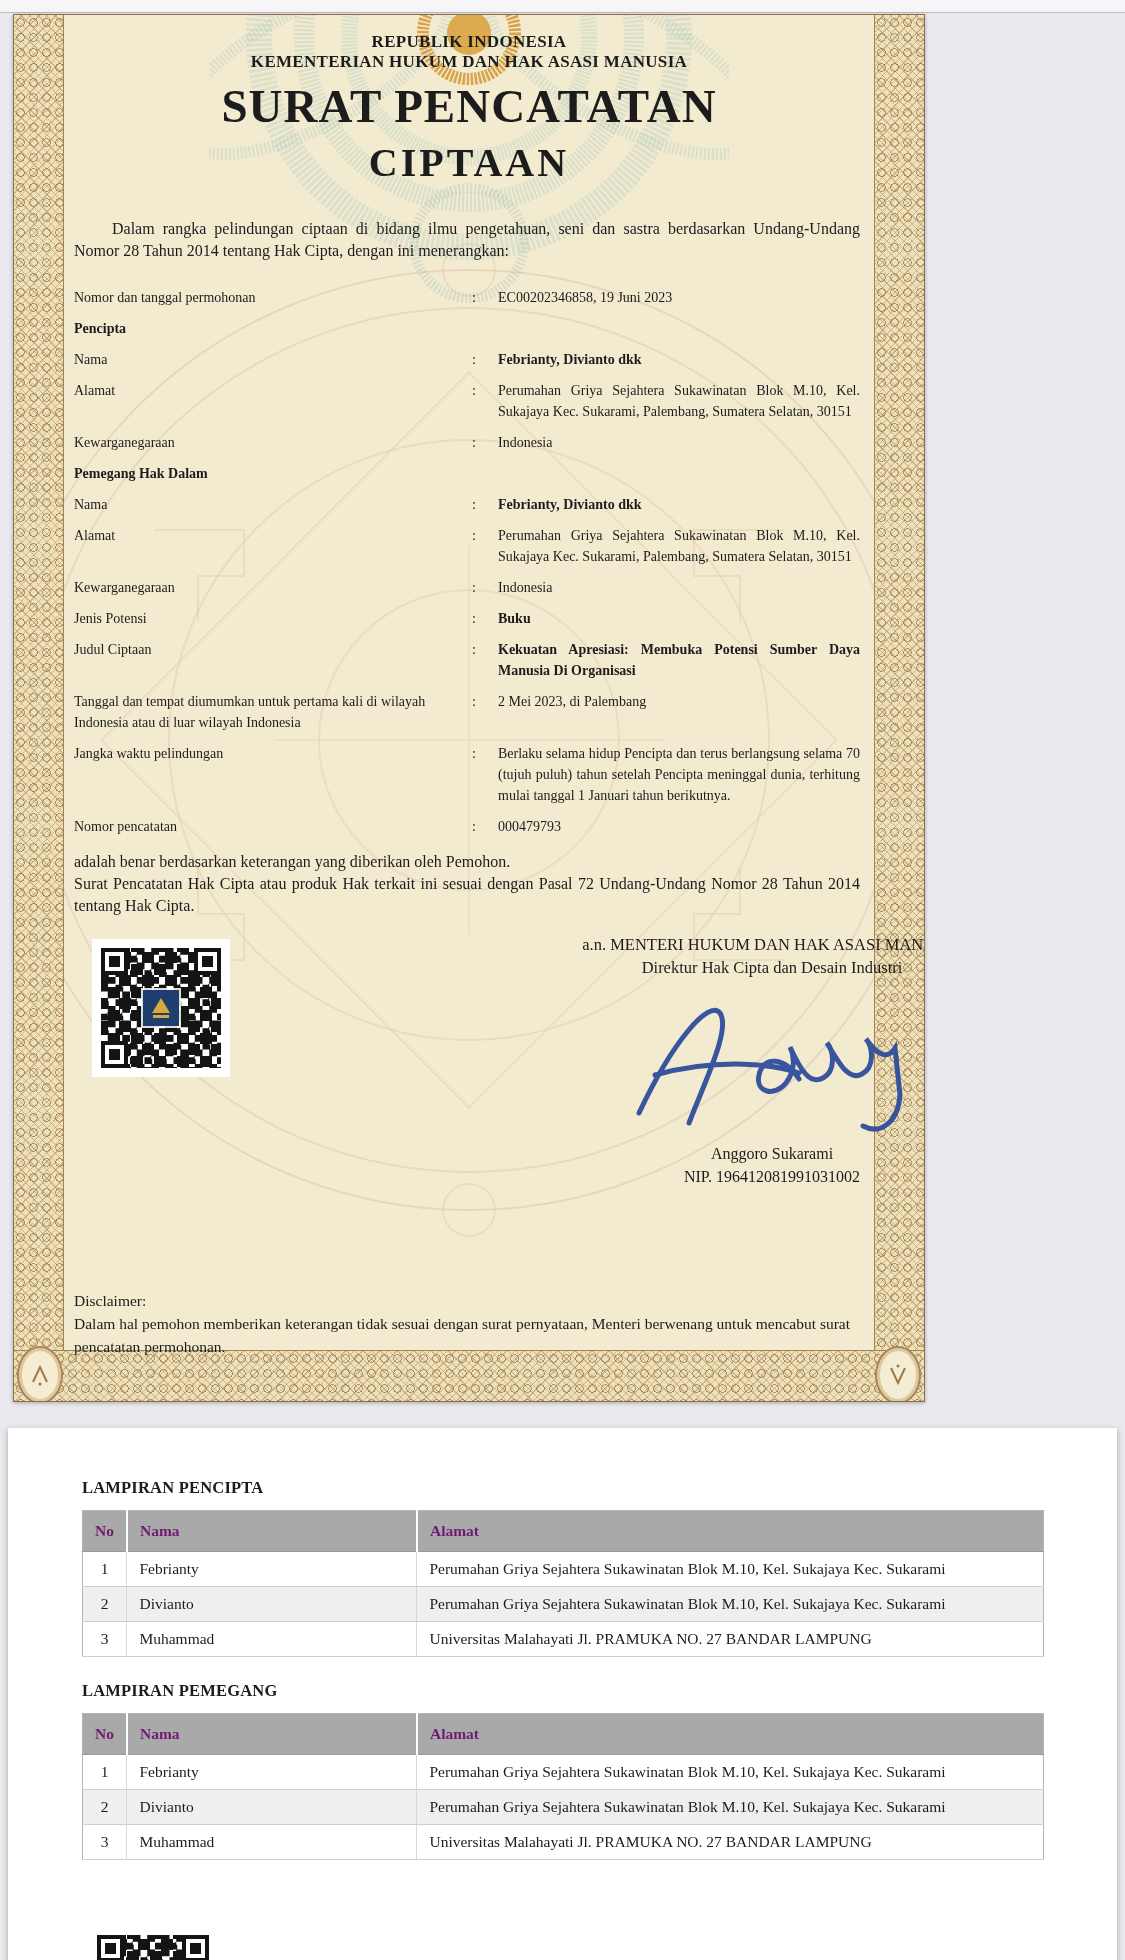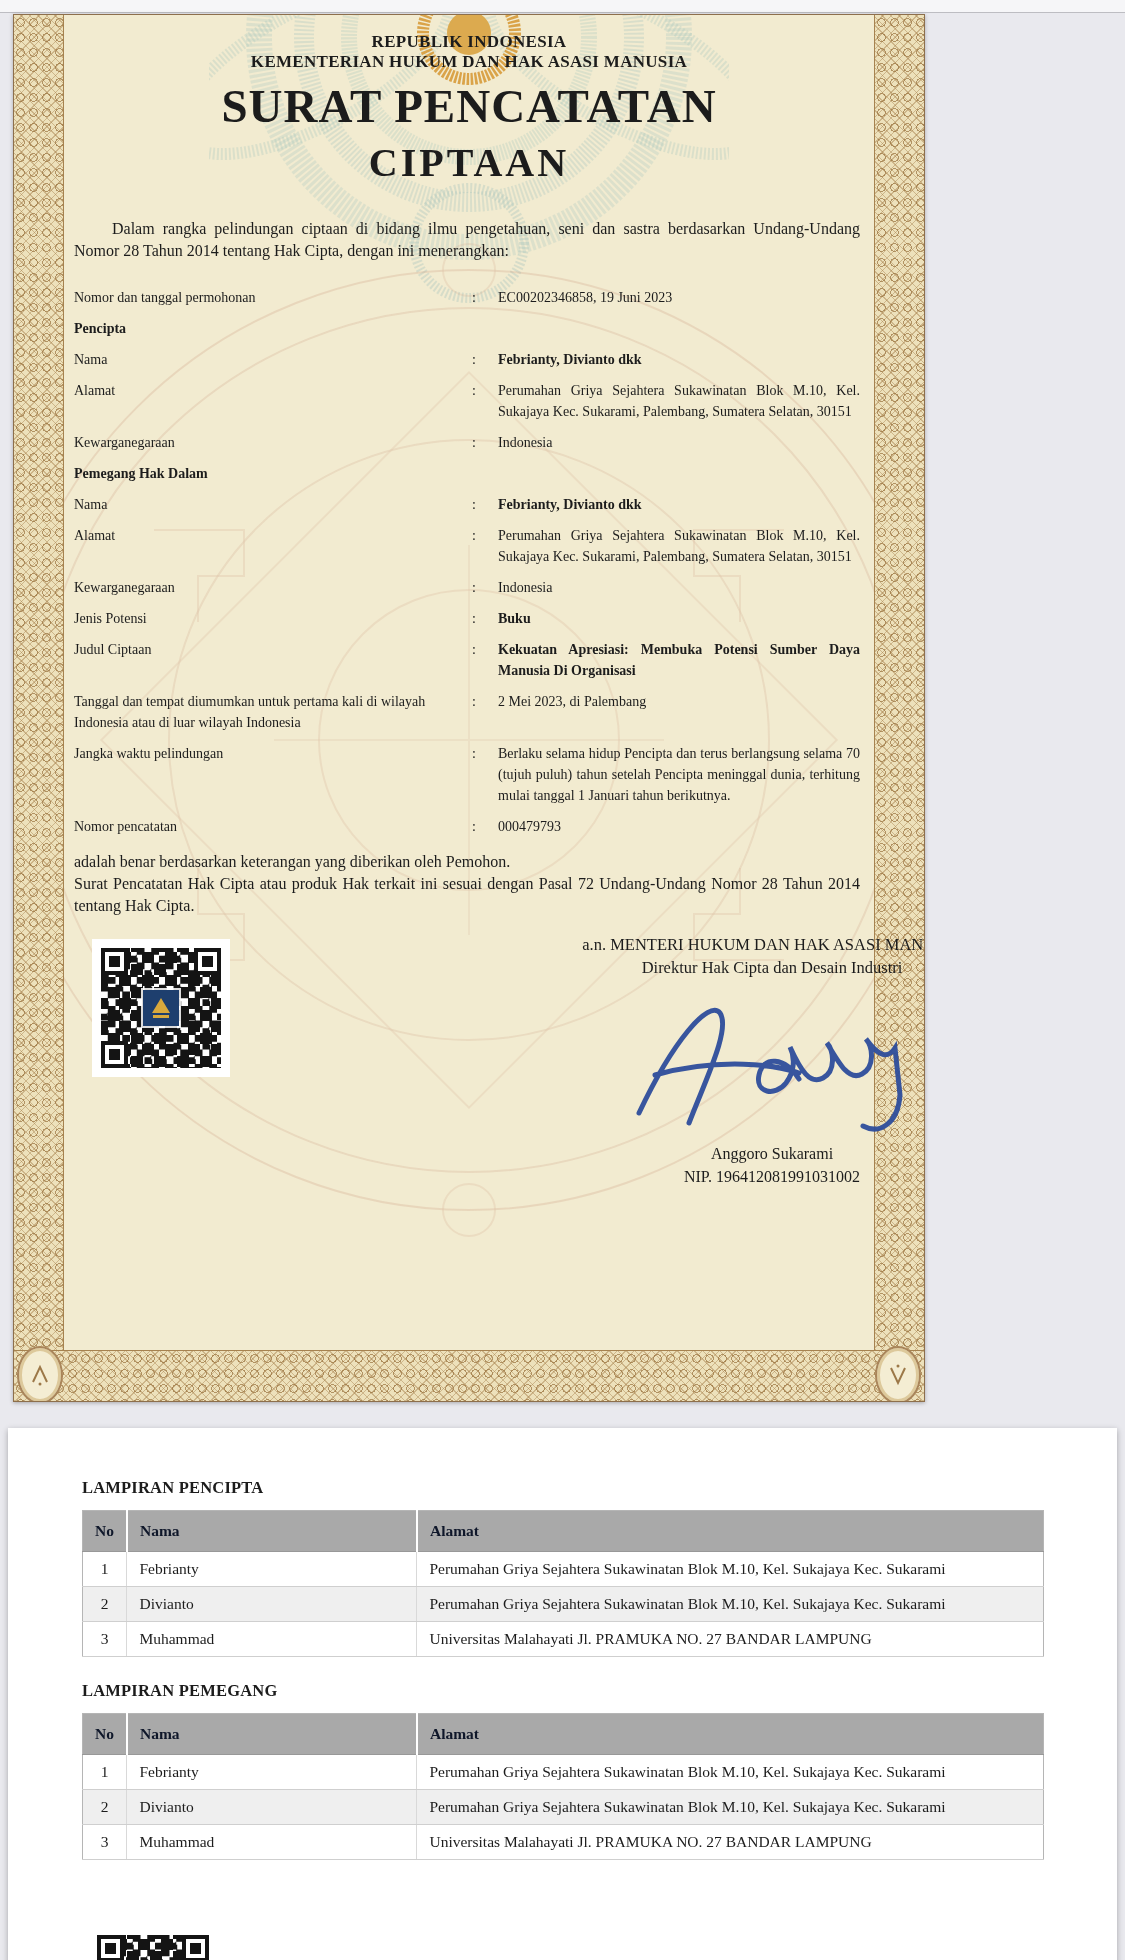--- a/index.html
+++ b/index.html
@@ -84,21 +84,21 @@
     font-size:15.5px; line-height:23px; z-index:2; }
 
   
   .page2 { position:absolute; top:1428px; left:8px; width:1109px; height:590px;
     background:#fff; box-shadow:0 2px 6px rgba(0,0,0,.3); overflow:hidden; }
   .lamp { position:absolute; left:74px; font-weight:bold; font-size:16.5px; letter-spacing:.2px; }
   .lamp1 { top:50px; } .lamp2 { top:253px; }
   table.tbl { position:absolute; left:74px; width:962px; border-collapse:collapse;
     font-size:15.5px; border:1px solid #b5b5b5; }
   .tbl1 { top:82px; } .tbl2 { top:285px; }
-  .tbl th { background:#a9a9a9; color:#0f172a; font-weight:bold; text-align:left;
+  .tbl th { background:#a9a9a9; color:#701a75; font-weight:bold; text-align:left;
     padding:11px 12px; border-right:2px solid #fff; border-bottom:1px solid #989898; }
   .tbl th:last-child { border-right:none; }
   .tbl td { padding:8px 12px; background:#fff;
     border-right:1px solid #d9d9d9; border-bottom:1px solid #cfcfcf; }
   .tbl td:last-child { border-right:none; }
   .tbl tr.alt td { background:#efefef; }
   .tbl .c-no { width:42px; text-align:center; }
   .tbl .c-nama { width:290px; }
   .qr2 { top:498px; left:80px; width:130px; height:130px; }
 </style>
@@ -258,20 +258,24 @@
                  M38 92 C104 74 160 82 182 90
                  M182 96 C168 74 146 72 142 92 C138 110 158 114 169 100 C178 88 178 74 173 64
                  C184 88 193 102 206 95 C219 88 217 68 210 60
                  C223 82 232 98 245 91 C258 84 256 64 249 56
                  C262 74 271 76 278 65 L283 112 C281 140 263 152 246 143" fill="none" stroke="#2d4d9b" stroke-width="5" stroke-linecap="round" opacity=".95"></path>
       </svg>
       <div class="nm">Anggoro Sukarami</div>
       <div class="nm">NIP. 196412081991031002</div>
     </div>
 
+    <div class="disc">
+      <div>Disclaimer:</div>
+      <div>Dalam hal pemohon memberikan keterangan tidak sesuai dengan surat pernyataan, Menteri berwenang untuk mencabut surat pencatatan permohonan.</div>
+    </div>
   </div>
 
   <div class="page2">
 
     <div class="lamp lamp1">LAMPIRAN PENCIPTA</div>
 
     <table class="tbl tbl1">
       <thead>
         <tr>
           <th class="c-no">No</th>

